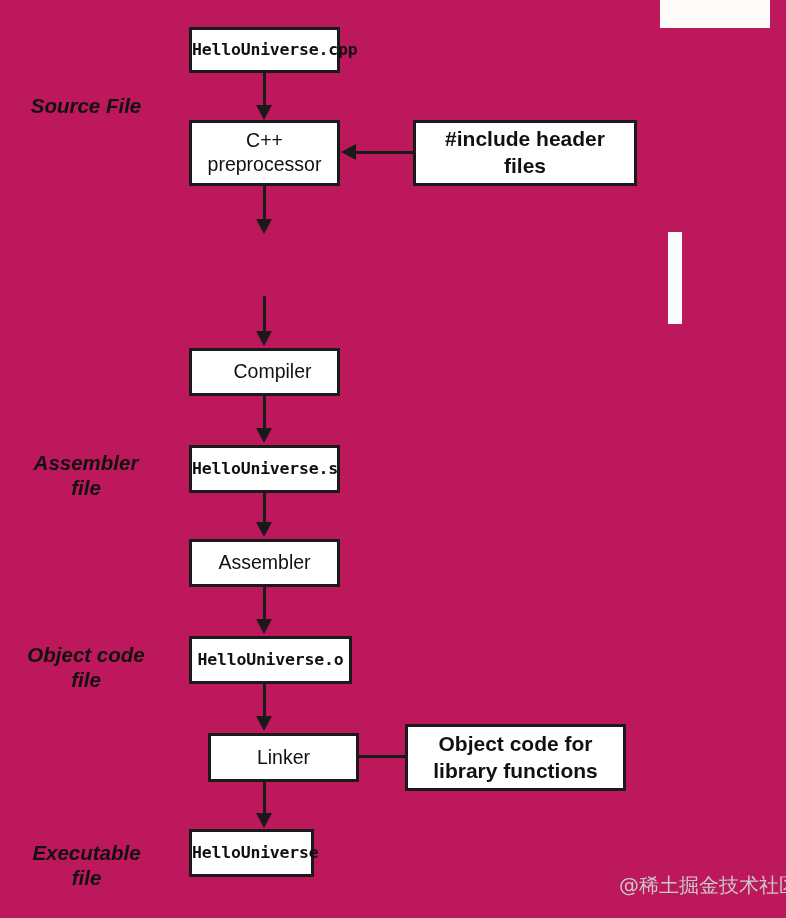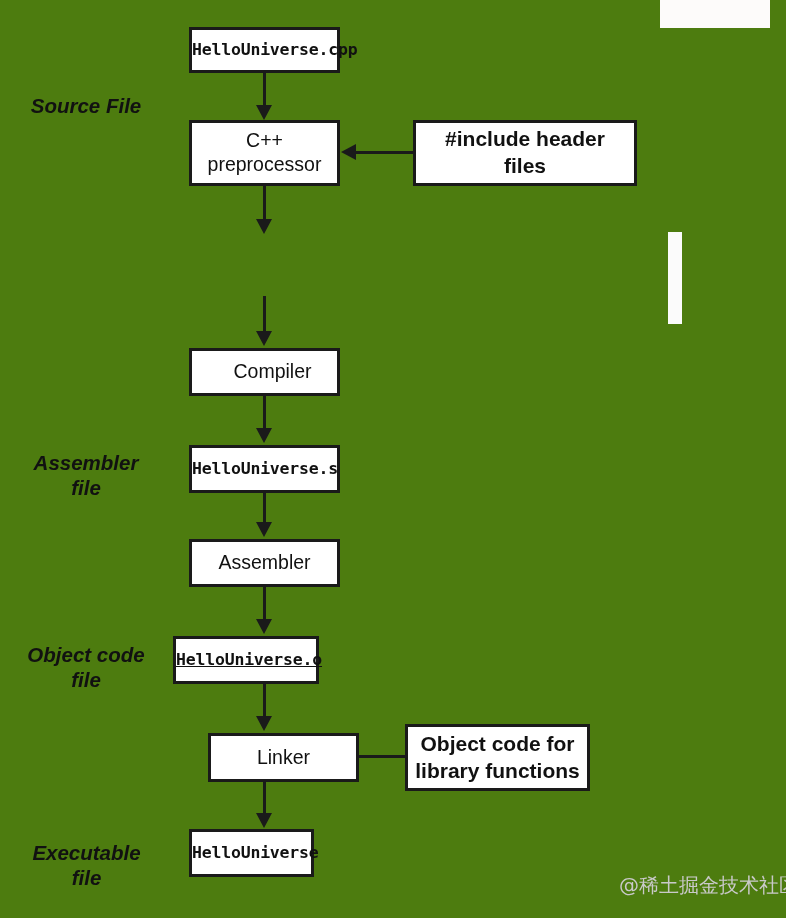--- a/index.html
+++ b/index.html
@@ -9,21 +9,21 @@
     background: #ffffff;
   }
   body {
     font-family: "Liberation Sans", sans-serif;
     -webkit-font-smoothing: antialiased;
   }
   #canvas {
     position: relative;
     width: 786px;
     height: 918px;
-    background: #4d7c0f;
+    background: #be185d;
     overflow: hidden;
   }
 
   
   .node {
     position: absolute;
     box-sizing: border-box;
     border: 3px solid #1a1a1a;
     background: #ffffff;
     display: flex;
@@ -174,29 +174,29 @@
   </div>
 
   <div class="node file" style="left:189px; top:445px; width:151px; height:48px;">
     <span class="txt">HelloUniverse.s</span>
   </div>
 
   <div class="node stage" style="left:189px; top:539px; width:151px; height:48px;">
     <span class="txt">Assembler</span>
   </div>
 
-  <div class="node file" style="left:173px; top:636px; width:146px; height:48px;text-decoration:underline;">
+  <div class="node file" style="left:189px; top:636px; width:163px; height:48px;">
     <span class="txt">HelloUniverse.o</span>
   </div>
 
   <div class="node stage" style="left:196px; top:733px; width:151px; height:49px;margin-left:12px;">
     <span class="txt">Linker</span>
   </div>
 
-  <div class="node aside" style="left:405px; top:724px; width:185px; height:67px;">
+  <div class="node aside" style="left:405px; top:724px; width:221px; height:67px;">
     <span class="txt">Object code for
 library functions</span>
   </div>
 
   <div class="node file" style="left:189px; top:829px; width:125px; height:48px;">
     <span class="txt">HelloUniverse</span>
   </div>
 
   <div class="caption" style="left:16px; top:93px; width:140px;">Source File</div>
 

